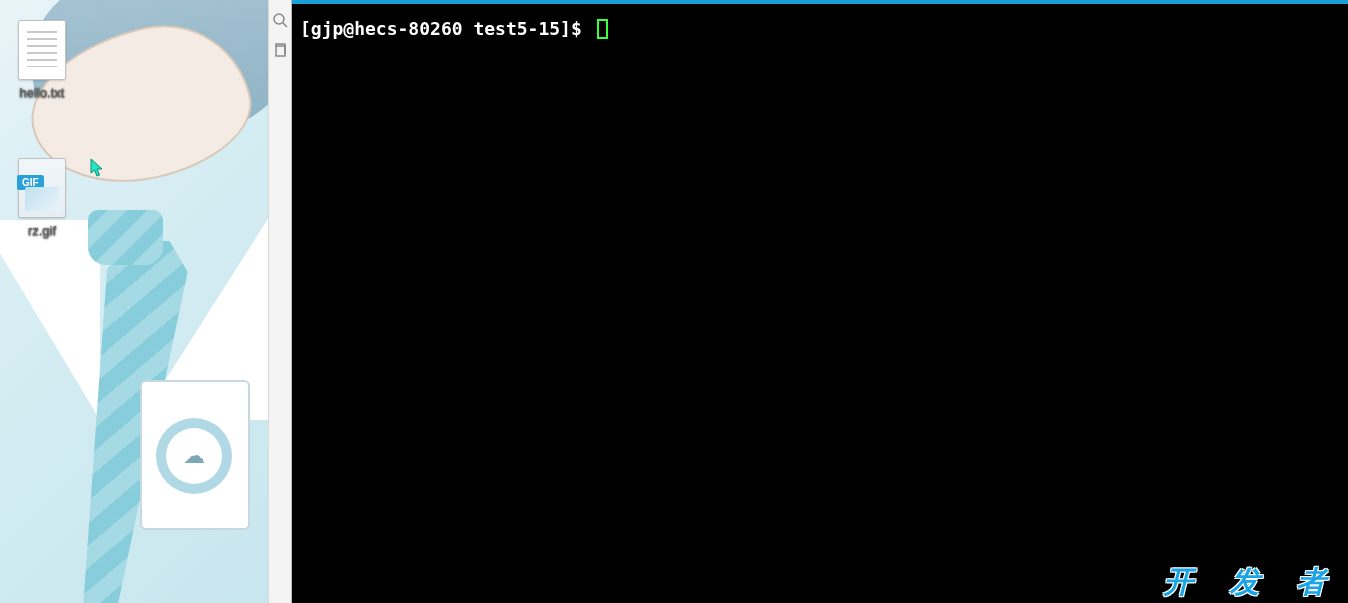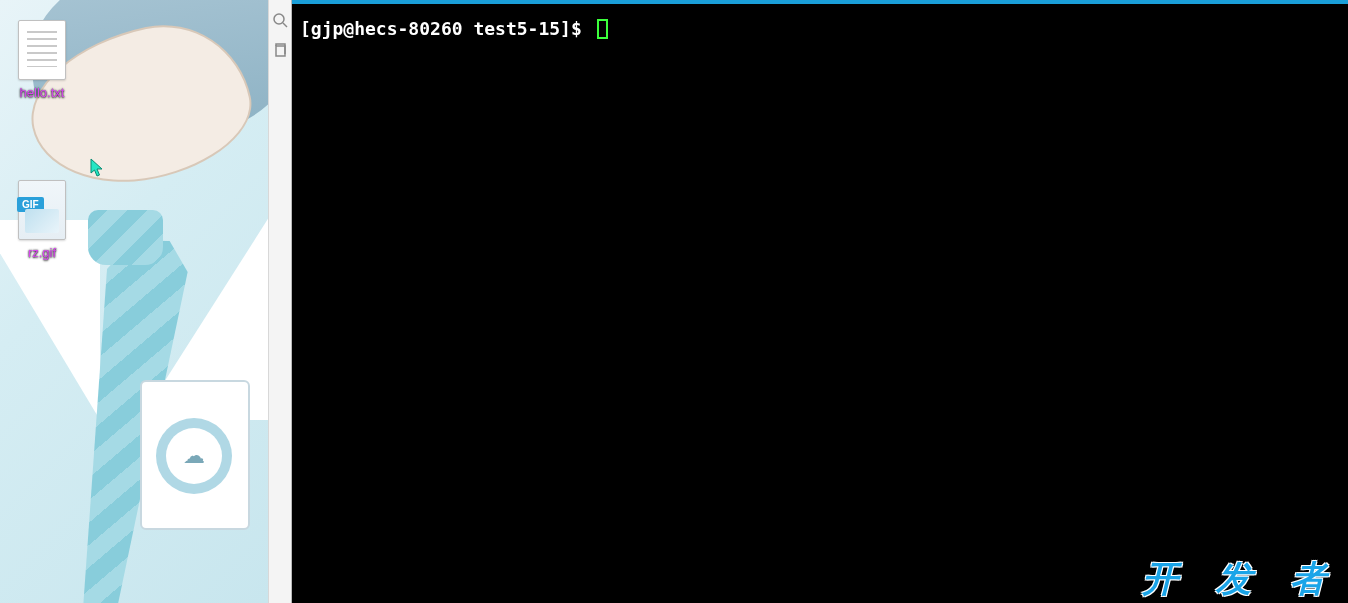--- a/index.html
+++ b/index.html
@@ -132,21 +132,21 @@
     border-radius: 2px;
   }
   .thumb.gif .img {
     position: absolute;
     bottom: 6px; left: 6px; right: 6px; height: 24px;
     background: linear-gradient(135deg, #bfe0ef, #e9f4fa);
     border-radius: 2px;
   }
   .desktop-icon .label {
     margin-top: 6px;
-    color: #d946ef;
+    color: #737373;
     font-size: 13px;
     text-shadow: 0 1px 2px rgba(0,0,0,.8), 0 0 2px rgba(0,0,0,.8);
     text-align: center;
     line-height: 1.1;
   }
 
   
   .divider {
     width: 24px;
     height: 603px;
@@ -203,21 +203,21 @@
     font-style: italic;
     font-weight: 900;
     line-height: 1;
     pointer-events: none;
     user-select: none;
     color: #1aa4e8;
     text-shadow:
       -1px -1px 0 #fff, 1px -1px 0 #fff,
       -1px  1px 0 #fff, 1px  1px 0 #fff;
   }
-  .watermark .l1 { font-size: 36px; letter-spacing: 14px; text-align: center; }
+  .watermark .l1 { font-size: 30px; letter-spacing: 14px; text-align: center; }
   .watermark .l2 { font-size: 22px; letter-spacing: 2px; }
 
   
   .mouse-cursor {
     position: absolute;
     width: 14px; height: 20px;
     pointer-events: none;
   }
   .mouse-cursor svg { display: block; }
 </style>
@@ -236,21 +236,21 @@
     <div class="badge">
         <div class="badge-inner">☁</div>
       </div>
   </div>
 
   <div class="desktop-icon" style="top:20px;left:6px">
     <div class="thumb txt"></div>
     <div class="label">hello.txt</div>
   </div>
 
-  <div class="desktop-icon" style="top:180px;left:6px">
+  <div class="desktop-icon" style="top:158px;left:6px">
     <div class="thumb gif">
       <span class="tag">GIF</span>
       <div class="img"></div>
     </div>
     <div class="label">rz.gif</div>
   </div>
 
   <div class="mouse-cursor" style="top:158px;left:90px">
     <svg width="14" height="20" viewBox="0 0 14 20">
       <path d="M1 1 L1 15 L4.5 12 L7 18 L9.5 17 L7 11 L12 11 Z" fill="#25e6c4" stroke="#0a8a73" stroke-width="1"></path>

